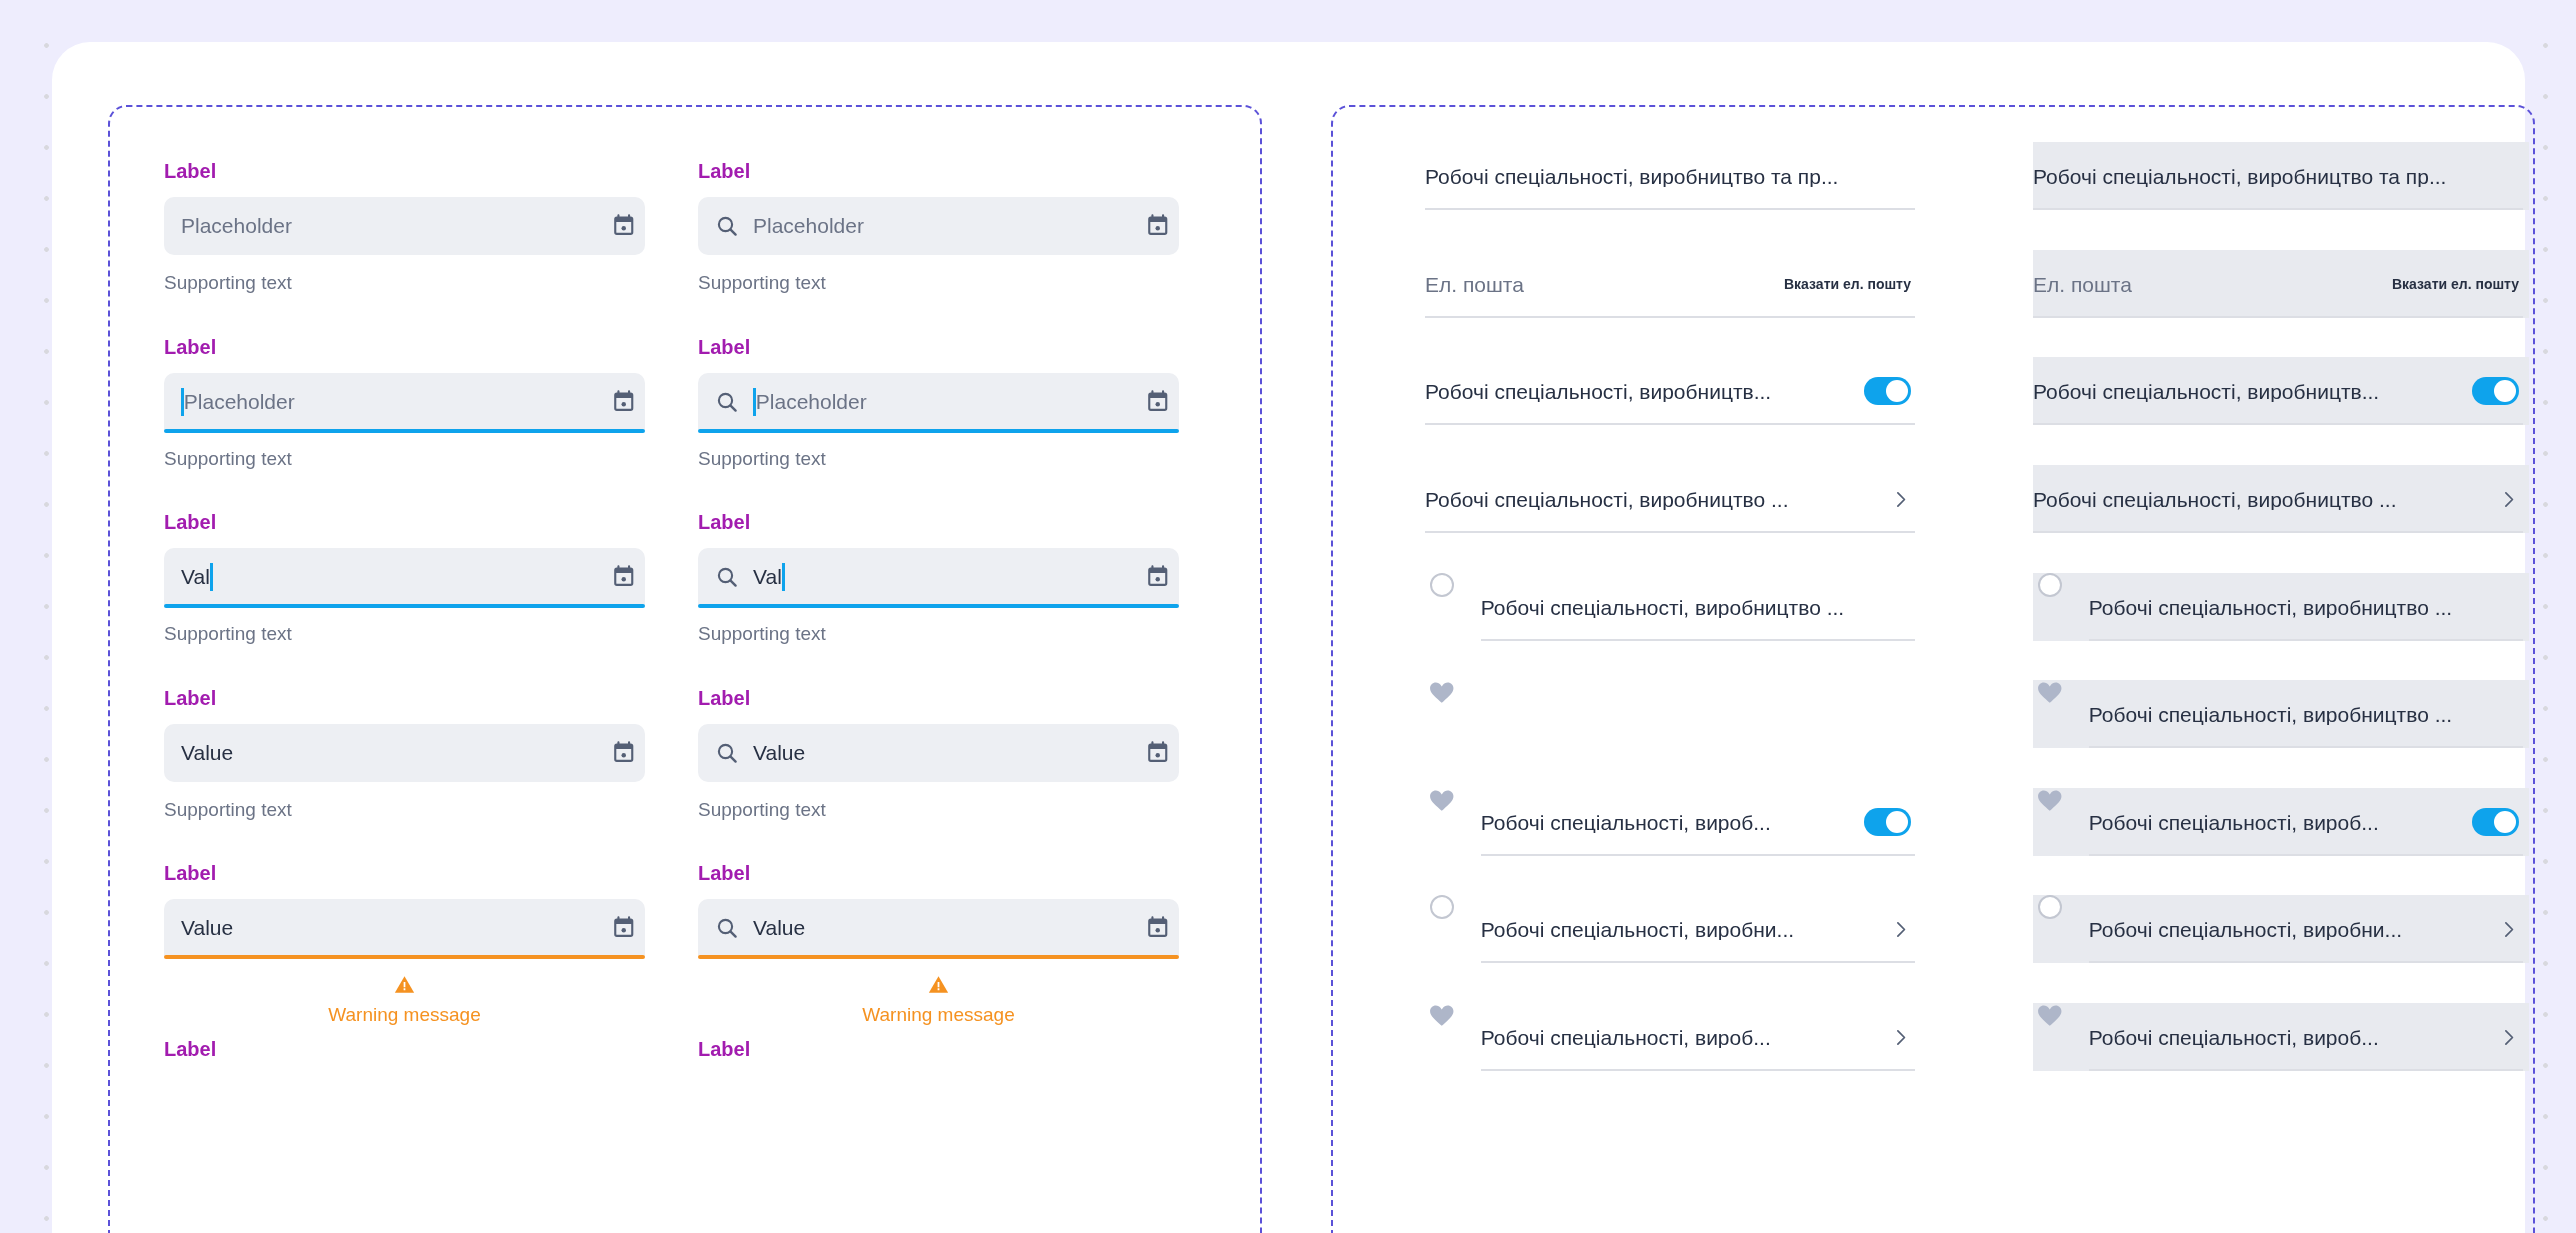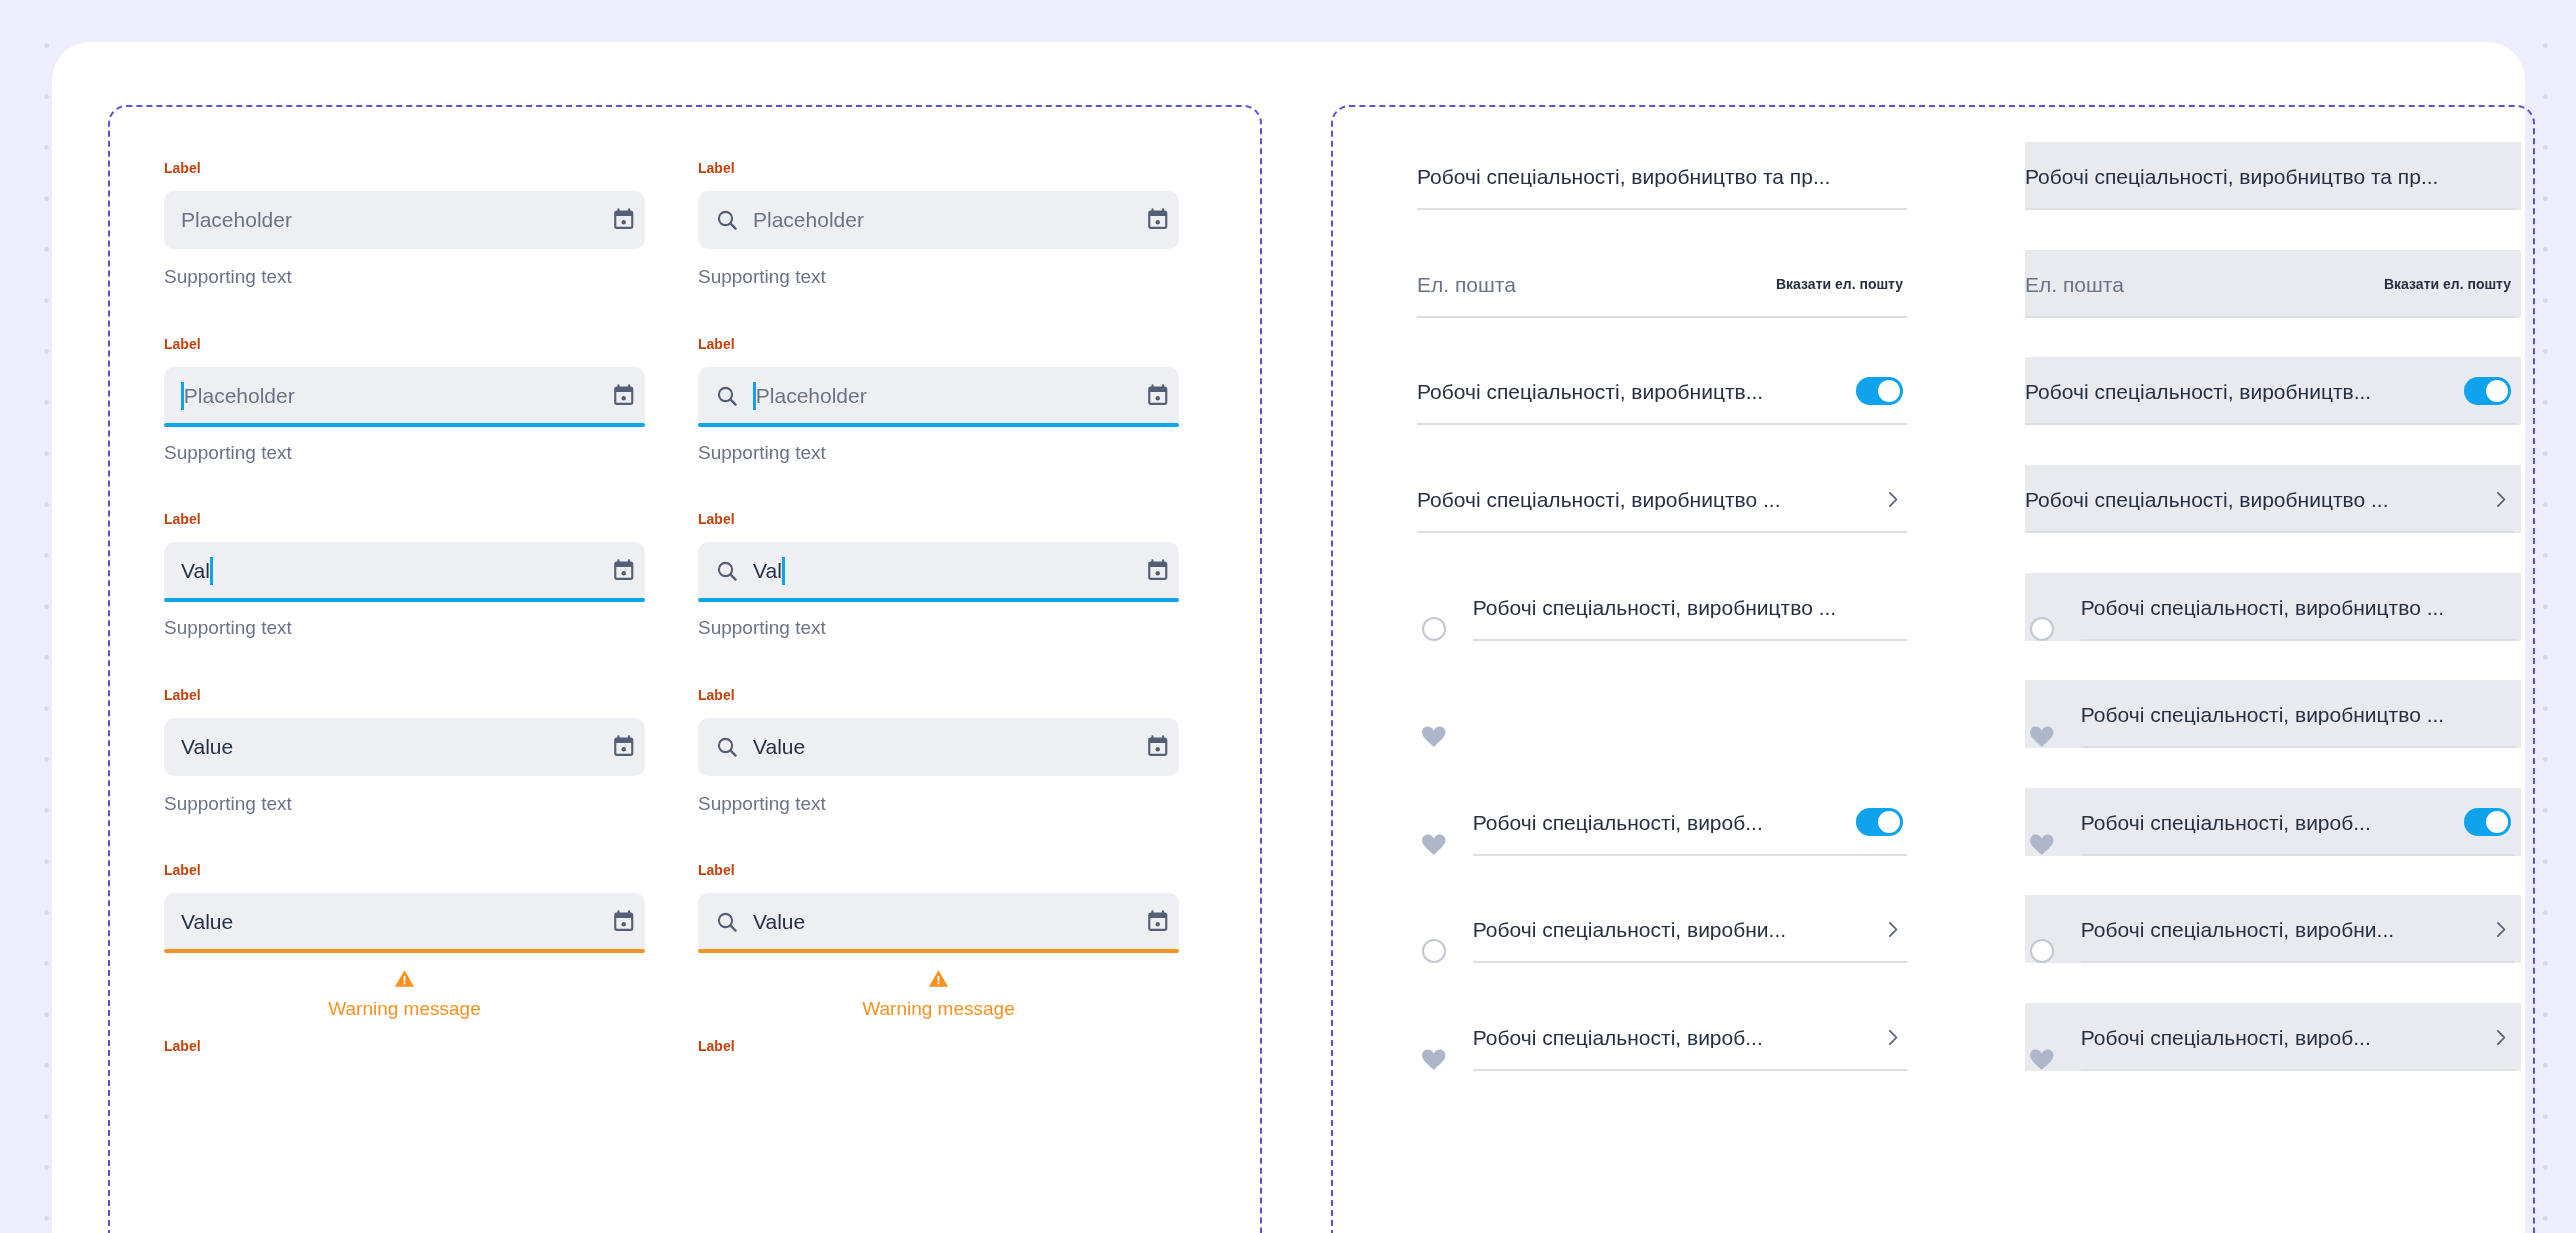--- a/index.html
+++ b/index.html
@@ -40,23 +40,23 @@
   #frame-right { left: 1331px; top: 105px; width: 1204px; height: 1204px; }
 
   
   .field-col { position: absolute; width: 481px; }
   #col-a { left: 164px; top: 161px; }
   #col-b { left: 698px; top: 161px; }
 
   .field-group { position: absolute; left: 0; width: 481px; }
 
   .f-label {
-    font-size: 14px;
+    font-size: 20px;
     font-weight: bold;
-    color: #c2410c;
+    color: #a21caf;
     line-height: 1;
     margin-bottom: 15.6px;
     white-space: nowrap;
   }
 
   .f-box {
     position: relative;
     height: 58px;
     background: #edeff3;
     border-radius: 10px;
@@ -114,25 +114,25 @@
   }
   .warn-ico { flex: 0 0 auto; display: flex; }
 
   
   .list-col { position: absolute; width: 496px; }
   #col-c { left: 1409px; top: 142px; }
   #col-d { left: 2017px; top: 142px; }
 
   .row {
     position: absolute;
-    left: 8px;
+    left: 16px;
     width: 496px;
     height: 68px;
     display: flex;
-    align-items: flex-end;
+    align-items: flex-start;
     padding: 0 5.7px 0 0;
   }
   .row.shaded { background: #e8eaef; }
 
   .row-lead { flex: 0 0 auto; width: 33px; display: flex; justify-content: center; align-items: center; margin-right: 22.7px; }
 
   .row-body {
     flex: 1 1 auto;
     display: flex;
     align-items: center;

